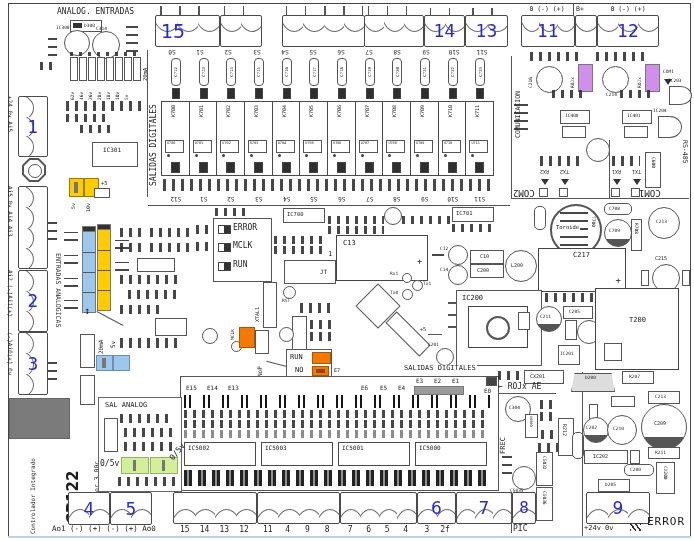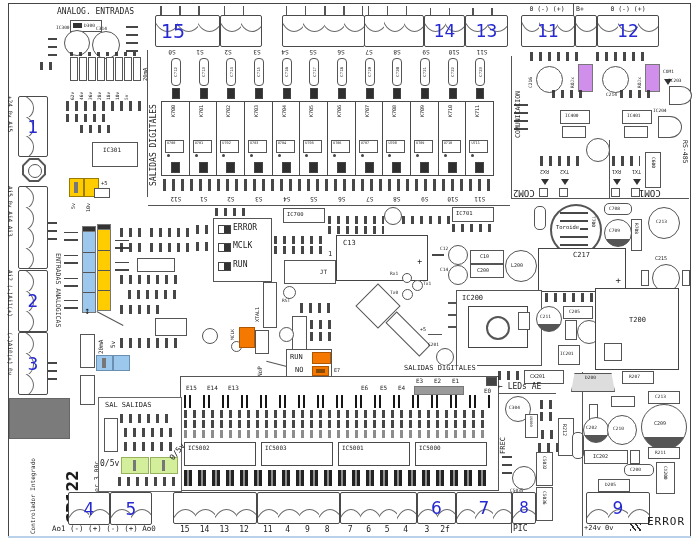--- a/index.html
+++ b/index.html
@@ -752,21 +752,21 @@
   <div class="lbl f8" style="left:513px;top:525px;">PIC</div>
   <div class="line" style="left:511px;top:492px;width:1px;height:41px;"></div>
   <div class="lbl f7" style="left:584px;top:525px;">+24v  0v</div>
   <div class="gnd" style="left:630px;top:523px;width:11px;height:8px;"></div>
   <div class="lbl f11" style="left:647px;top:516px;letter-spacing:1px;">ERROR</div>
 
   <div class="tex" style="left:498px;top:371px;width:24px;height:9px;"></div>
   <div class="comp" style="left:524px;top:370px;width:38px;height:12px;">
       <span class="lbl f5" style="left:5px;top:3px;">CX201</span>
     </div>
-  <div class="lbl f8" style="left:498px;top:383px;"><span>←</span> <span>LEDs AE</span></div>
+  <div class="lbl f8" style="left:498px;top:383px;"><span>←</span> <span>ROJx AE</span></div>
   <div class="line" style="left:498px;top:393px;width:58px;height:1px;"></div>
   <div class="cap" style="left:505px;top:396px;width:24px;height:24px;">
       <span class="lbl bgw f4" style="left:2px;top:9px;">C304</span>
     </div>
   <div class="lbl lbl-v f7" style="left:500px;top:422px;height:32px;">FREC</div>
   <div class="comp" style="left:525px;top:414px;width:11px;height:22px;">
       <span class="lbl lbl-vd" style="left:2px;top:1px;font-size:3.5px;">U6000</span>
     </div>
   <div class="tex" style="left:540px;top:400px;width:18px;height:9px;"></div>
   <div class="tex" style="left:540px;top:412px;width:18px;height:9px;"></div>
@@ -823,21 +823,21 @@
   <div class="comp" style="left:536px;top:487px;width:15px;height:32px;">
       <span class="lbl lbl-vd f4" style="left:4px;top:3px;">C5036</span>
     </div>
 
   <div class="strip" style="left:9px;top:398px;width:59px;height:39px;background:var(--heatsink-gray,#7b7b7b);border-color:#666;"></div>
   <div class="lbl lbl-v f6" style="left:30px;top:398px;height:136px;">Controlador Integrado</div>
   <div class="lbl lbl-v" style="left:66px;top:436px;height:88px;font-size:15px;font-weight:bold;font-family:'DejaVu Sans',sans-serif;">CP122</div>
   <div class="lbl lbl-v f65" style="left:94px;top:440px;height:56px;">Ver 3.00c</div>
 
   <div class="comp" style="left:98px;top:397px;width:82px;height:93px;border-color:#666;"></div>
-  <div class="lbl bgw f7" style="left:104px;top:402px;">SAL SALIDAS</div>
+  <div class="lbl bgw f7" style="left:104px;top:402px;">SAL ANALOG</div>
   <div class="comp" style="left:104px;top:418px;width:12px;height:32px;"></div>
   <div class="tex" style="left:120px;top:414px;width:54px;height:9px;"></div>
   <div class="tex" style="left:124px;top:428px;width:48px;height:9px;"></div>
   <div class="tex" style="left:124px;top:442px;width:48px;height:9px;"></div>
   <div class="lbl f8" style="left:100px;top:460px;">0/5v</div>
   <div class="jg" style="left:121px;top:457px;width:26px;height:15px;">
       <span class="jdash" style="left:11px;top:2px;width:3px;height:11px;"></span>
     </div>
   <div class="jg" style="left:150px;top:457px;width:26px;height:15px;">
       <span class="jdash" style="left:11px;top:2px;width:3px;height:11px;"></span>

